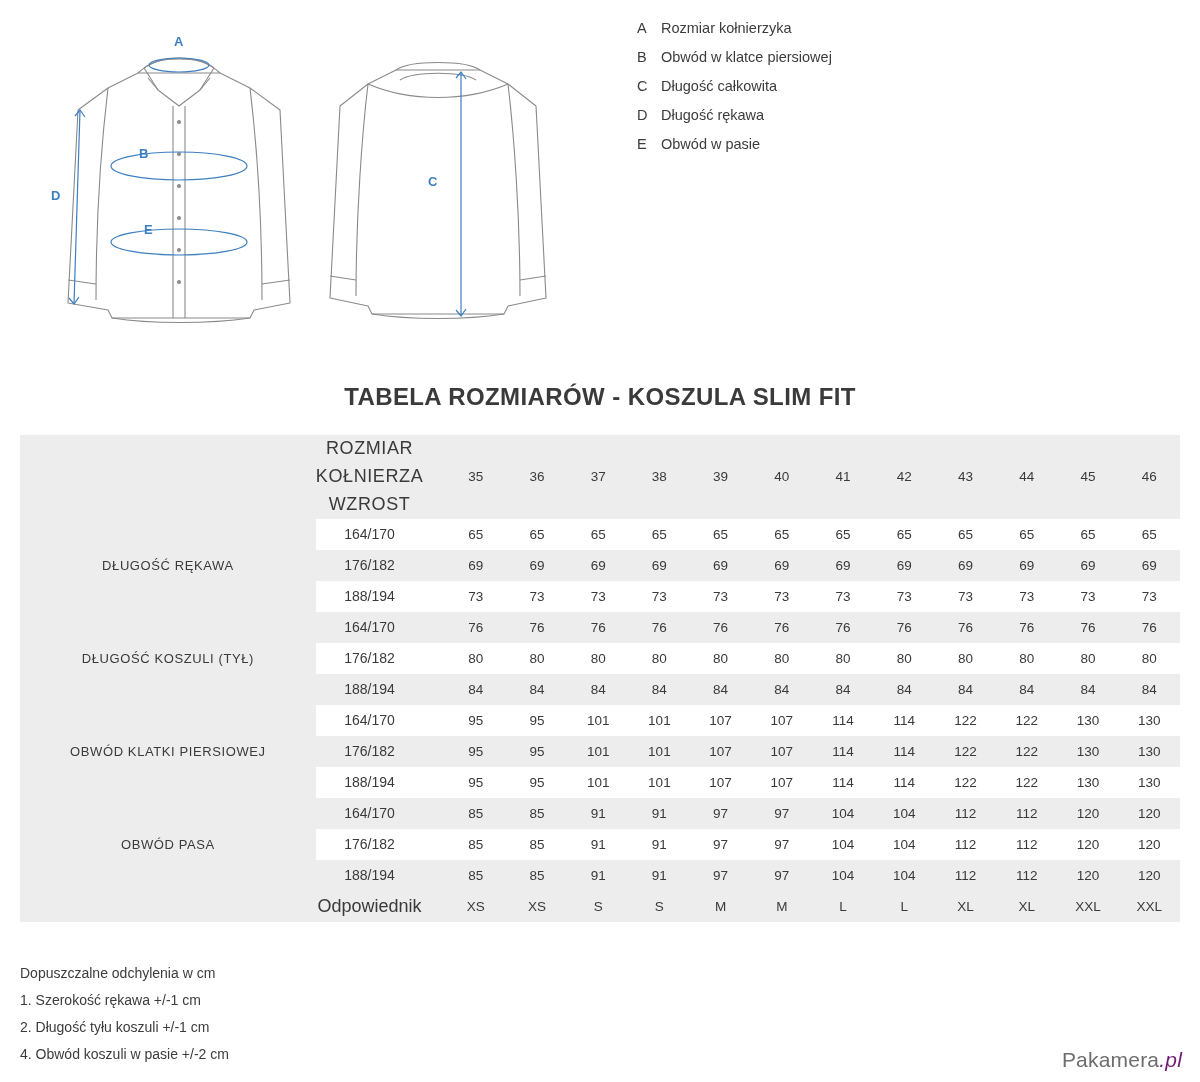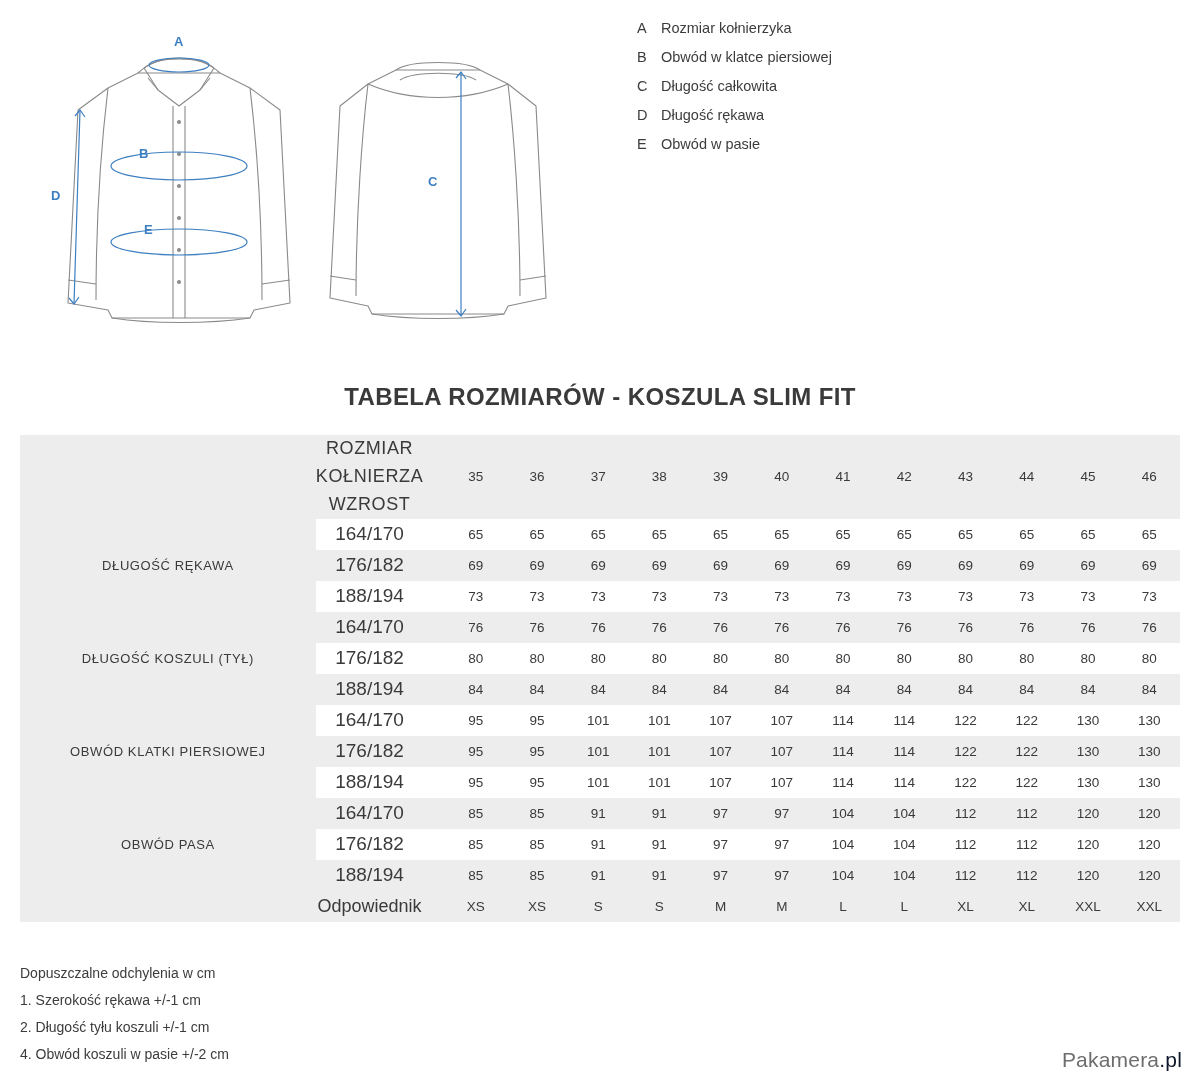--- a/index.html
+++ b/index.html
@@ -89,21 +89,21 @@
   }
   .group-label {
     font-size: 13px;
     letter-spacing: 0.6px;
     text-align: center;
     color: #3a3a3a;
   }
   .height-cell {
     text-align: right;
     padding-right: 22px !important;
-    font-size: 19px;
+    font-size: 14px;
     margin-top: 44px;
   }
   .col-group { width: 300px; }
   .col-height { width: 110px; }
   .col-size { width: 62px; }
   .equiv-label {
     text-align: right;
     padding-right: 22px !important;
     font-size: 18px;
   }
@@ -118,21 +118,21 @@
   }
 
   
   #logo {
     position: absolute;
     right: 18px; bottom: 10px;
     font-size: 21px;
     color: #6d6d6d;
     letter-spacing: 0.2px;
   }
-  #logo .accent { color: #0f172a; }
+  #logo .accent { color: #701a75; font-style: italic; }
 </style>
 </head>
 <body>
 
 <div id="page">
 
   <div id="illustration">
 
     <svg class="shirt-svg" id="shirt-front" width="270" height="310" viewBox="0 0 270 310">
       <g fill="none" stroke="#8a8a8a" stroke-width="1.1" stroke-linejoin="round">

